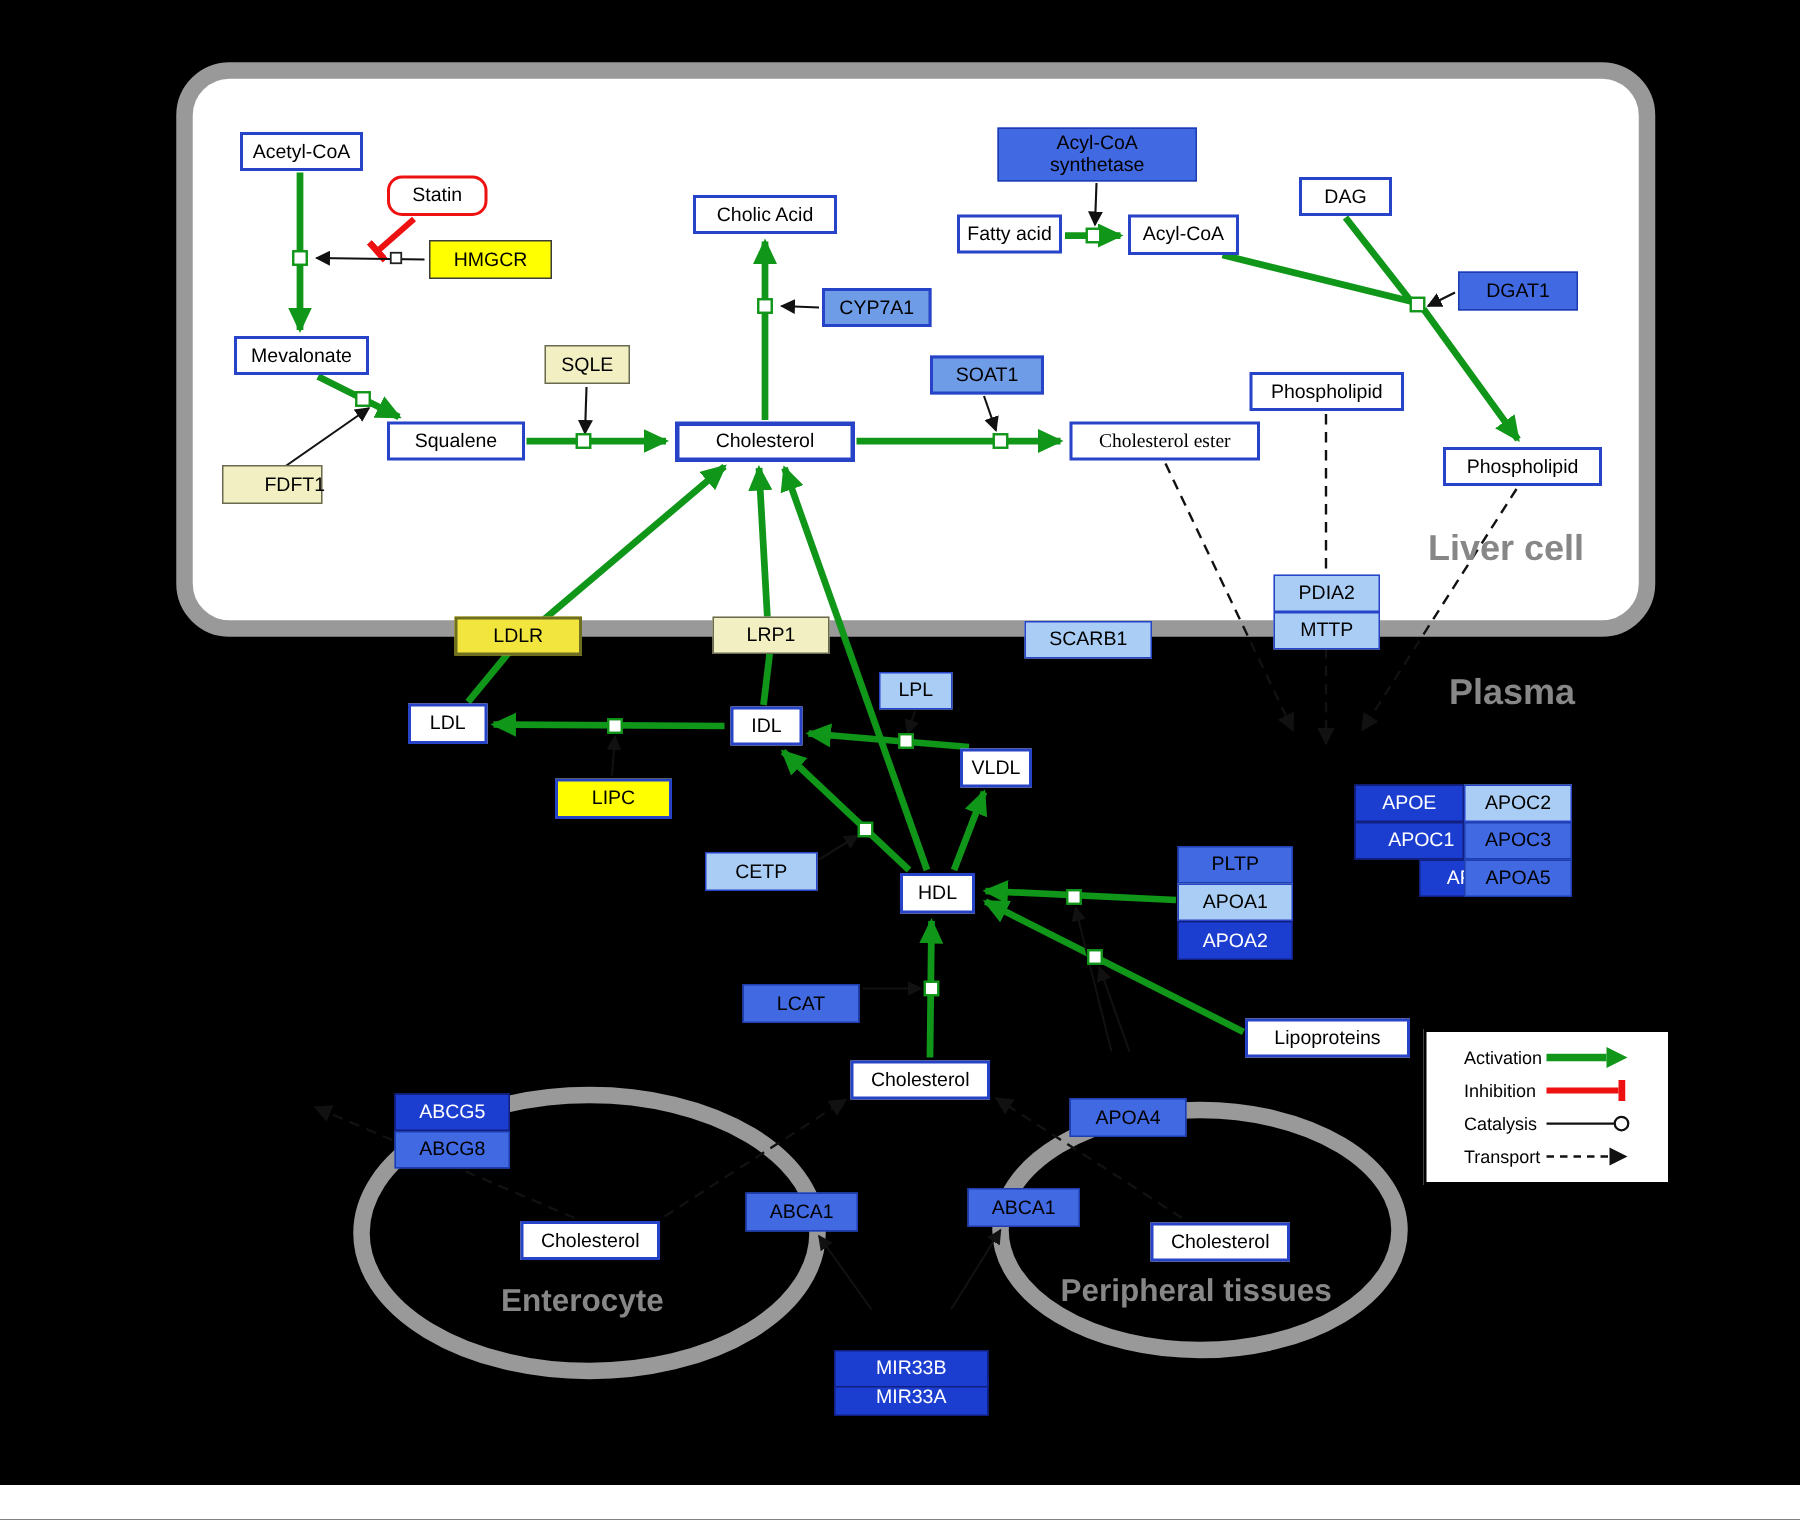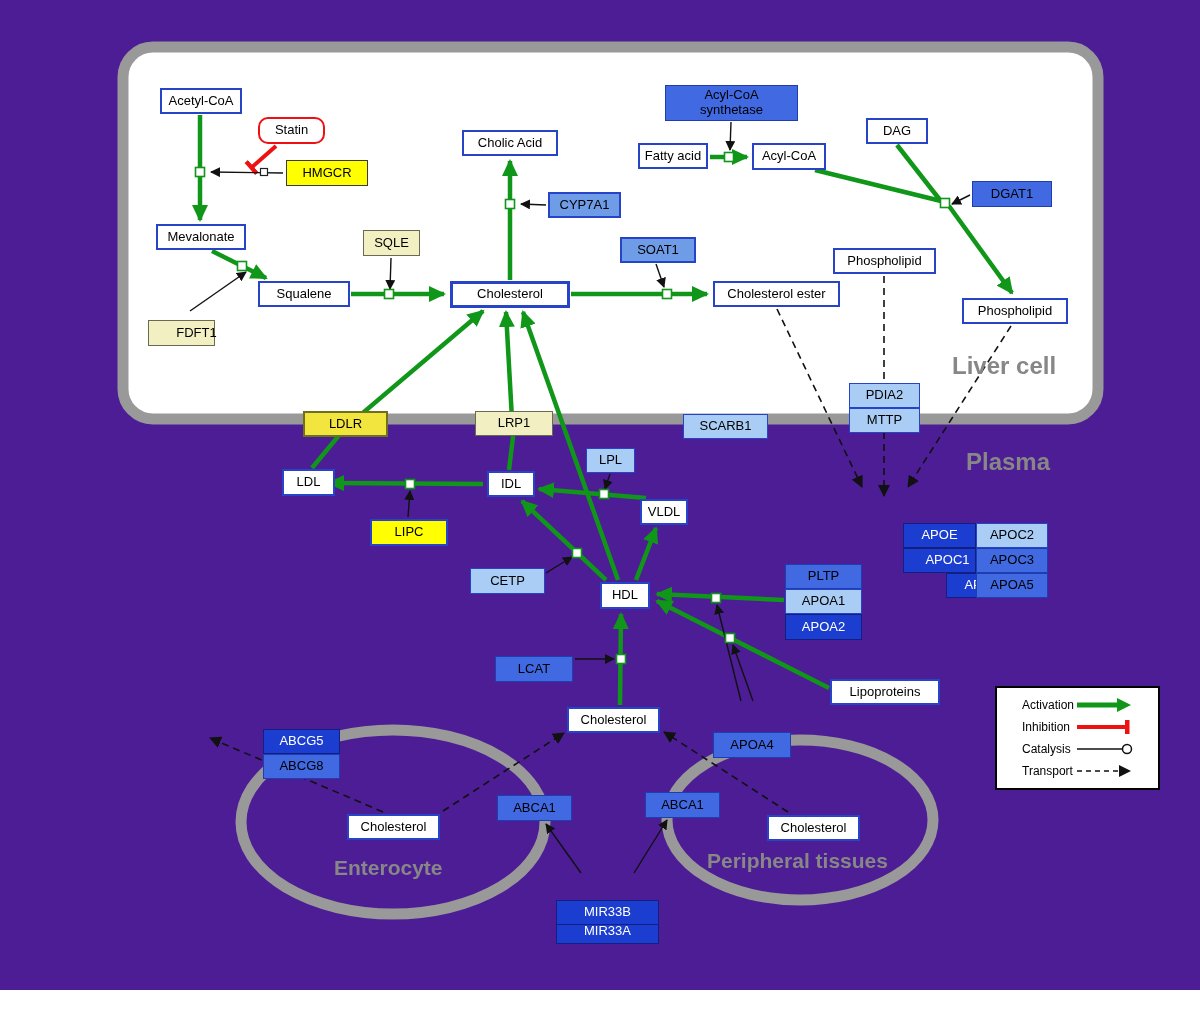--- a/index.html
+++ b/index.html
@@ -1,18 +1,18 @@
 <!DOCTYPE html>
 <html><head>
 <meta charset="utf-8">
 <title>Pathway</title>
 <style>
   *{margin:0;padding:0;box-sizing:border-box}
   html,body{background:#ffffff;font-family:"Liberation Sans",sans-serif}
-  #canvas{position:relative;width:1200px;height:990px;background:#4c1d95;overflow:hidden}
+  #canvas{position:relative;width:1200px;height:990px;background:#000000;overflow:hidden}
   #edge-layer{position:absolute;left:0;top:0;width:1200px;height:1013px}
   #node-layer{position:absolute;left:0;top:0;width:1200px;height:1013px}
   .node{position:absolute;display:flex;align-items:center;justify-content:center;
         text-align:center;font-size:13px;line-height:1.12;white-space:pre-line;
         color:#000;background:#fff;z-index:3}
   .k-metabolite{border:2px solid #2743c8}
   .k-metabolite-thick{border:3px solid #2743c8}
   .k-drug{border:2.5px solid #ee1111}
   .k-yellow-dark{background:#ffff00;border:1.5px solid #3a3a3a}
   .k-yellow-ldlr{background:#f2e53e;border:2px solid #6f6f22}
@@ -22,21 +22,21 @@
   .k-lightblue{background:#a9cdf4;border:1.5px solid #2743c8}
   .k-royal{background:#4169e1;border:1.5px solid #1d3db0;color:#000}
   .k-dark{background:#1c3ed0;border:1.5px solid #101f80;color:#fff}
   .edge-activation{stroke:#109618;stroke-width:4.5;fill:none}
   .edge-inhibition{stroke:#ee1111;stroke-width:4;fill:none}
   .edge-catalysis{stroke:#111111;stroke-width:1.4;fill:none}
   .edge-transport{stroke:#111111;stroke-width:1.6;fill:none;stroke-dasharray:7 5}
   .junction{fill:#ffffff;stroke:#109618;stroke-width:1.6}
   .port{fill:#ffffff;stroke:#222222;stroke-width:1.2}
   .region-label{position:absolute;color:#878787;font-weight:bold;z-index:4}
-  .legend{position:absolute;left:995px;top:686px;width:165px;height:104px;
+  .legend{position:absolute;left:949px;top:686px;width:165px;height:104px;
           border:2px solid #000;background:#fff;padding:7px 25px;
           display:flex;flex-direction:column;justify-content:space-between;z-index:5}
   .legend-row{display:flex;align-items:center;justify-content:space-between;height:20px}
   .legend-label{font-size:12px;color:#000}
 </style>
 </head>
 <body>
 
 <div id="canvas">
 
@@ -119,41 +119,41 @@
         <rect x="260.5" y="168.5" width="7" height="7" class="port"></rect>
       </g>
   </svg>
 
   <div id="node-layer">
       <div class="node k-metabolite" style="left: 160px; top: 88px; width: 82px; height: 26px;">Acetyl-CoA</div>
       <div class="node k-drug" style="left: 258px; top: 117px; width: 67px; height: 27px; border-radius: 10px;">Statin</div>
       <div class="node k-yellow-dark" style="left: 286px; top: 160px; width: 82px; height: 26px;">HMGCR</div>
       <div class="node k-metabolite" style="left: 156px; top: 224px; width: 90px; height: 26px;">Mevalonate</div>
       <div class="node k-paleyellow" style="left: 363px; top: 230px; width: 57px; height: 26px;">SQLE</div>
-      <div class="node k-paleyellow" style="left: 148px; top: 320px; width: 67px; height: 26px; padding-left: 30px;">FDFT1</div>
+      <div class="node k-paleyellow" style="left: 148px; top: 310px; width: 67px; height: 26px; padding-left: 30px;">FDFT1</div>
       <div class="node k-metabolite" style="left: 258px; top: 281px; width: 92px; height: 26px;">Squalene</div>
       <div class="node k-metabolite-thick" style="left: 450px; top: 281px; width: 120px; height: 27px;">Cholesterol</div>
       <div class="node k-metabolite" style="left: 462px; top: 130px; width: 96px; height: 26px;">Cholic Acid</div>
       <div class="node k-medblue" style="left: 548px; top: 192px; width: 73px; height: 26px;">CYP7A1</div>
       <div class="node k-medblue" style="left: 620px; top: 237px; width: 76px; height: 26px;">SOAT1</div>
-      <div class="node k-metabolite" style="left: 713px; top: 281px; width: 127px; height: 26px;">Cholesterol ester</div>
+      <div class="node k-metabolite" style="left: 713px; top: 281px; width: 127px; height: 26px; font-family: Liberation Serif, serif;">Cholesterol ester</div>
       <div class="node k-royal" style="left: 665px; top: 85px; width: 133px; height: 36px;">Acyl-CoA
 synthetase</div>
       <div class="node k-metabolite" style="left: 638px; top: 143px; width: 70px; height: 26px;">Fatty acid</div>
       <div class="node k-metabolite" style="left: 752px; top: 143px; width: 74px; height: 27px;">Acyl-CoA</div>
       <div class="node k-metabolite" style="left: 866px; top: 118px; width: 62px; height: 26px;">DAG</div>
       <div class="node k-royal" style="left: 972px; top: 181px; width: 80px; height: 26px;">DGAT1</div>
       <div class="node k-metabolite" style="left: 833px; top: 248px; width: 103px; height: 26px;">Phospholipid</div>
       <div class="node k-metabolite" style="left: 962px; top: 298px; width: 106px; height: 26px;">Phospholipid</div>
       <div class="node k-lightblue" style="left: 849px; top: 383px; width: 71px; height: 25px;">PDIA2</div>
       <div class="node k-lightblue" style="left: 849px; top: 408px; width: 71px; height: 25px;">MTTP</div>
       <div class="node k-yellow-ldlr" style="left: 303px; top: 411px; width: 85px; height: 26px;">LDLR</div>
       <div class="node k-paleyellow" style="left: 475px; top: 411px; width: 78px; height: 25px;">LRP1</div>
       <div class="node k-lightblue" style="left: 683px; top: 414px; width: 85px; height: 25px;">SCARB1</div>
-      <div class="node k-metabolite" style="left: 282px; top: 469px; width: 53px; height: 27px;">LDL</div>
+      <div class="node k-metabolite" style="left: 272px; top: 469px; width: 53px; height: 27px;">LDL</div>
       <div class="node k-metabolite" style="left: 487px; top: 471px; width: 48px; height: 26px;">IDL</div>
       <div class="node k-lightblue" style="left: 586px; top: 448px; width: 49px; height: 25px;">LPL</div>
       <div class="node k-metabolite" style="left: 640px; top: 499px; width: 48px; height: 26px;">VLDL</div>
       <div class="node k-yellow-blue" style="left: 370px; top: 519px; width: 78px; height: 27px;">LIPC</div>
       <div class="node k-lightblue" style="left: 470px; top: 568px; width: 75px; height: 26px;">CETP</div>
       <div class="node k-metabolite" style="left: 600px; top: 582px; width: 50px; height: 27px;">HDL</div>
       <div class="node k-royal" style="left: 785px; top: 564px; width: 77px; height: 25px;">PLTP</div>
       <div class="node k-lightblue" style="left: 785px; top: 589px; width: 77px; height: 25px;">APOA1</div>
       <div class="node k-dark" style="left: 785px; top: 614px; width: 77px; height: 26px;">APOA2</div>
       <div class="node k-dark" style="left: 903px; top: 523px; width: 73px; height: 25px;">APOE</div>

